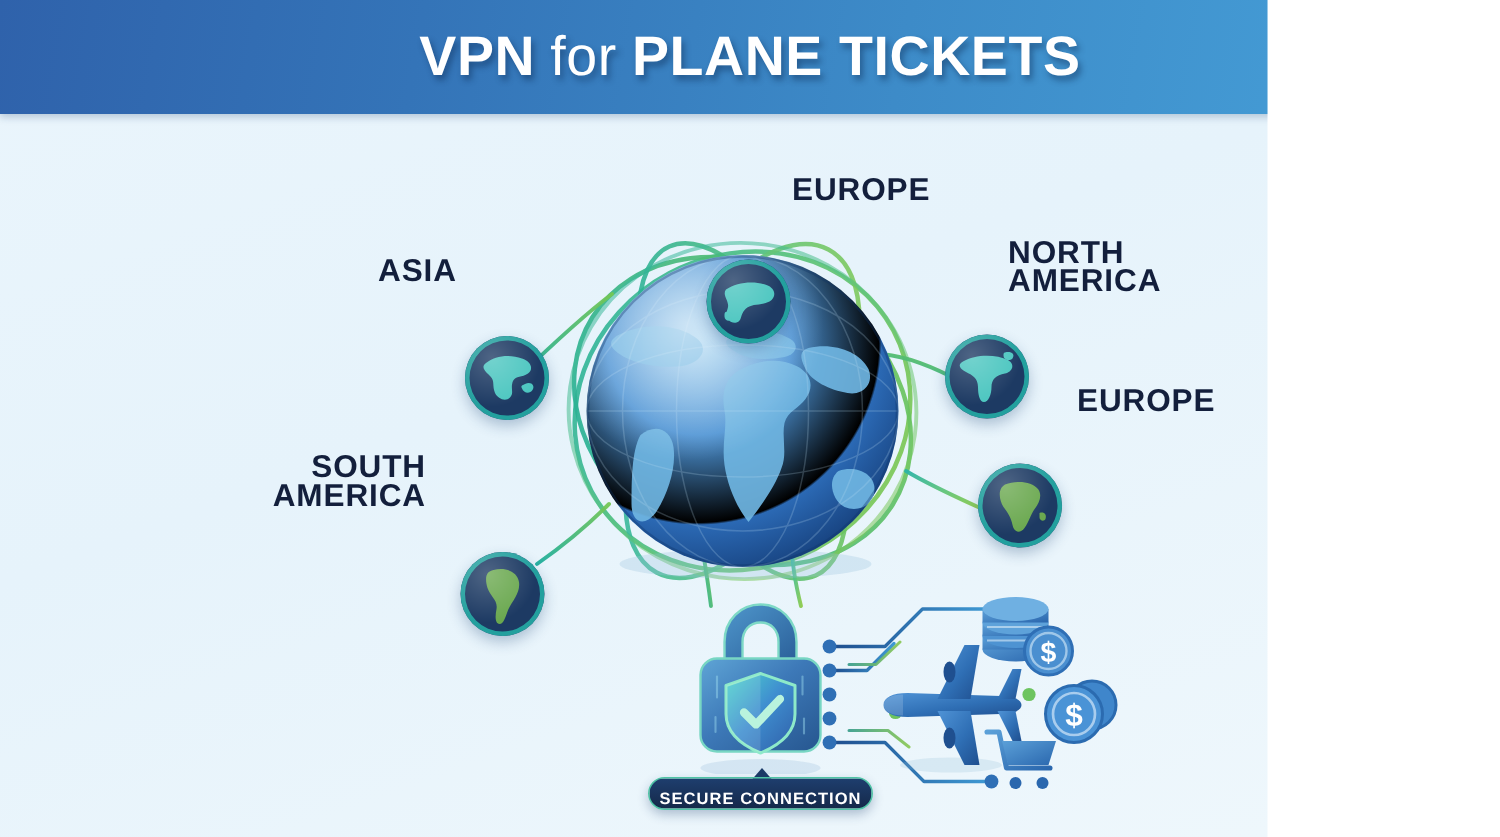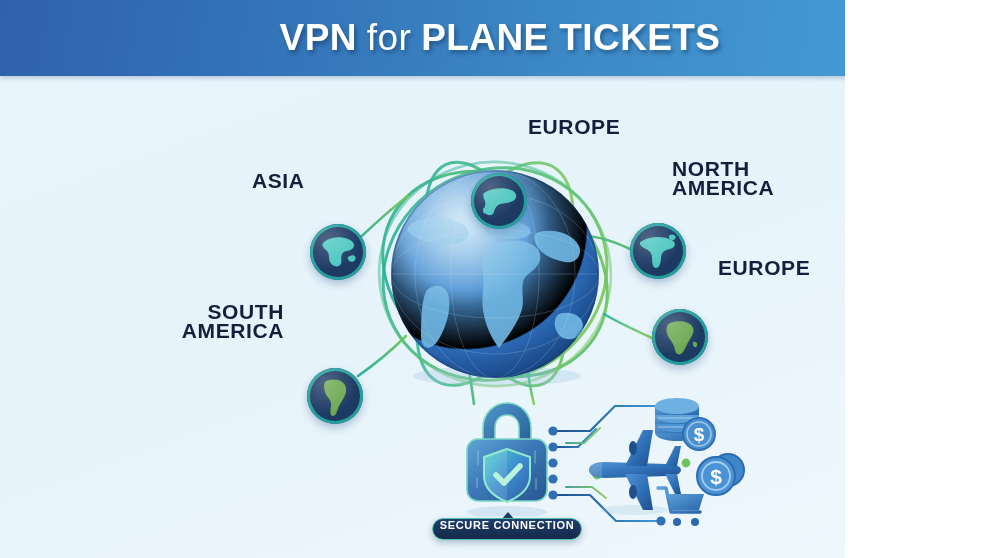--- a/index.html
+++ b/index.html
@@ -128,21 +128,21 @@
   .pill-body {
     position: absolute;
     left: 0; top: 6px;
     width: 150px; height: 22px;
     box-sizing: border-box;
     border-radius: 11px;
     background: linear-gradient(180deg, #1e3e6e 0%, #15294a 100%);
     border: 1.5px solid #4fc3a5;
     box-shadow: 0 3px 7px rgba(25,60,110,0.30);
     display: flex;
-    align-items: flex-start;
+    align-items: flex-end;
     justify-content: center;
   }
   .pill-text {
     color: #ffffff;
     font-size: 11px;
     font-weight: bold;
     letter-spacing: 0.7px;
     user-select: none;
   }
   .pill-pointer {

